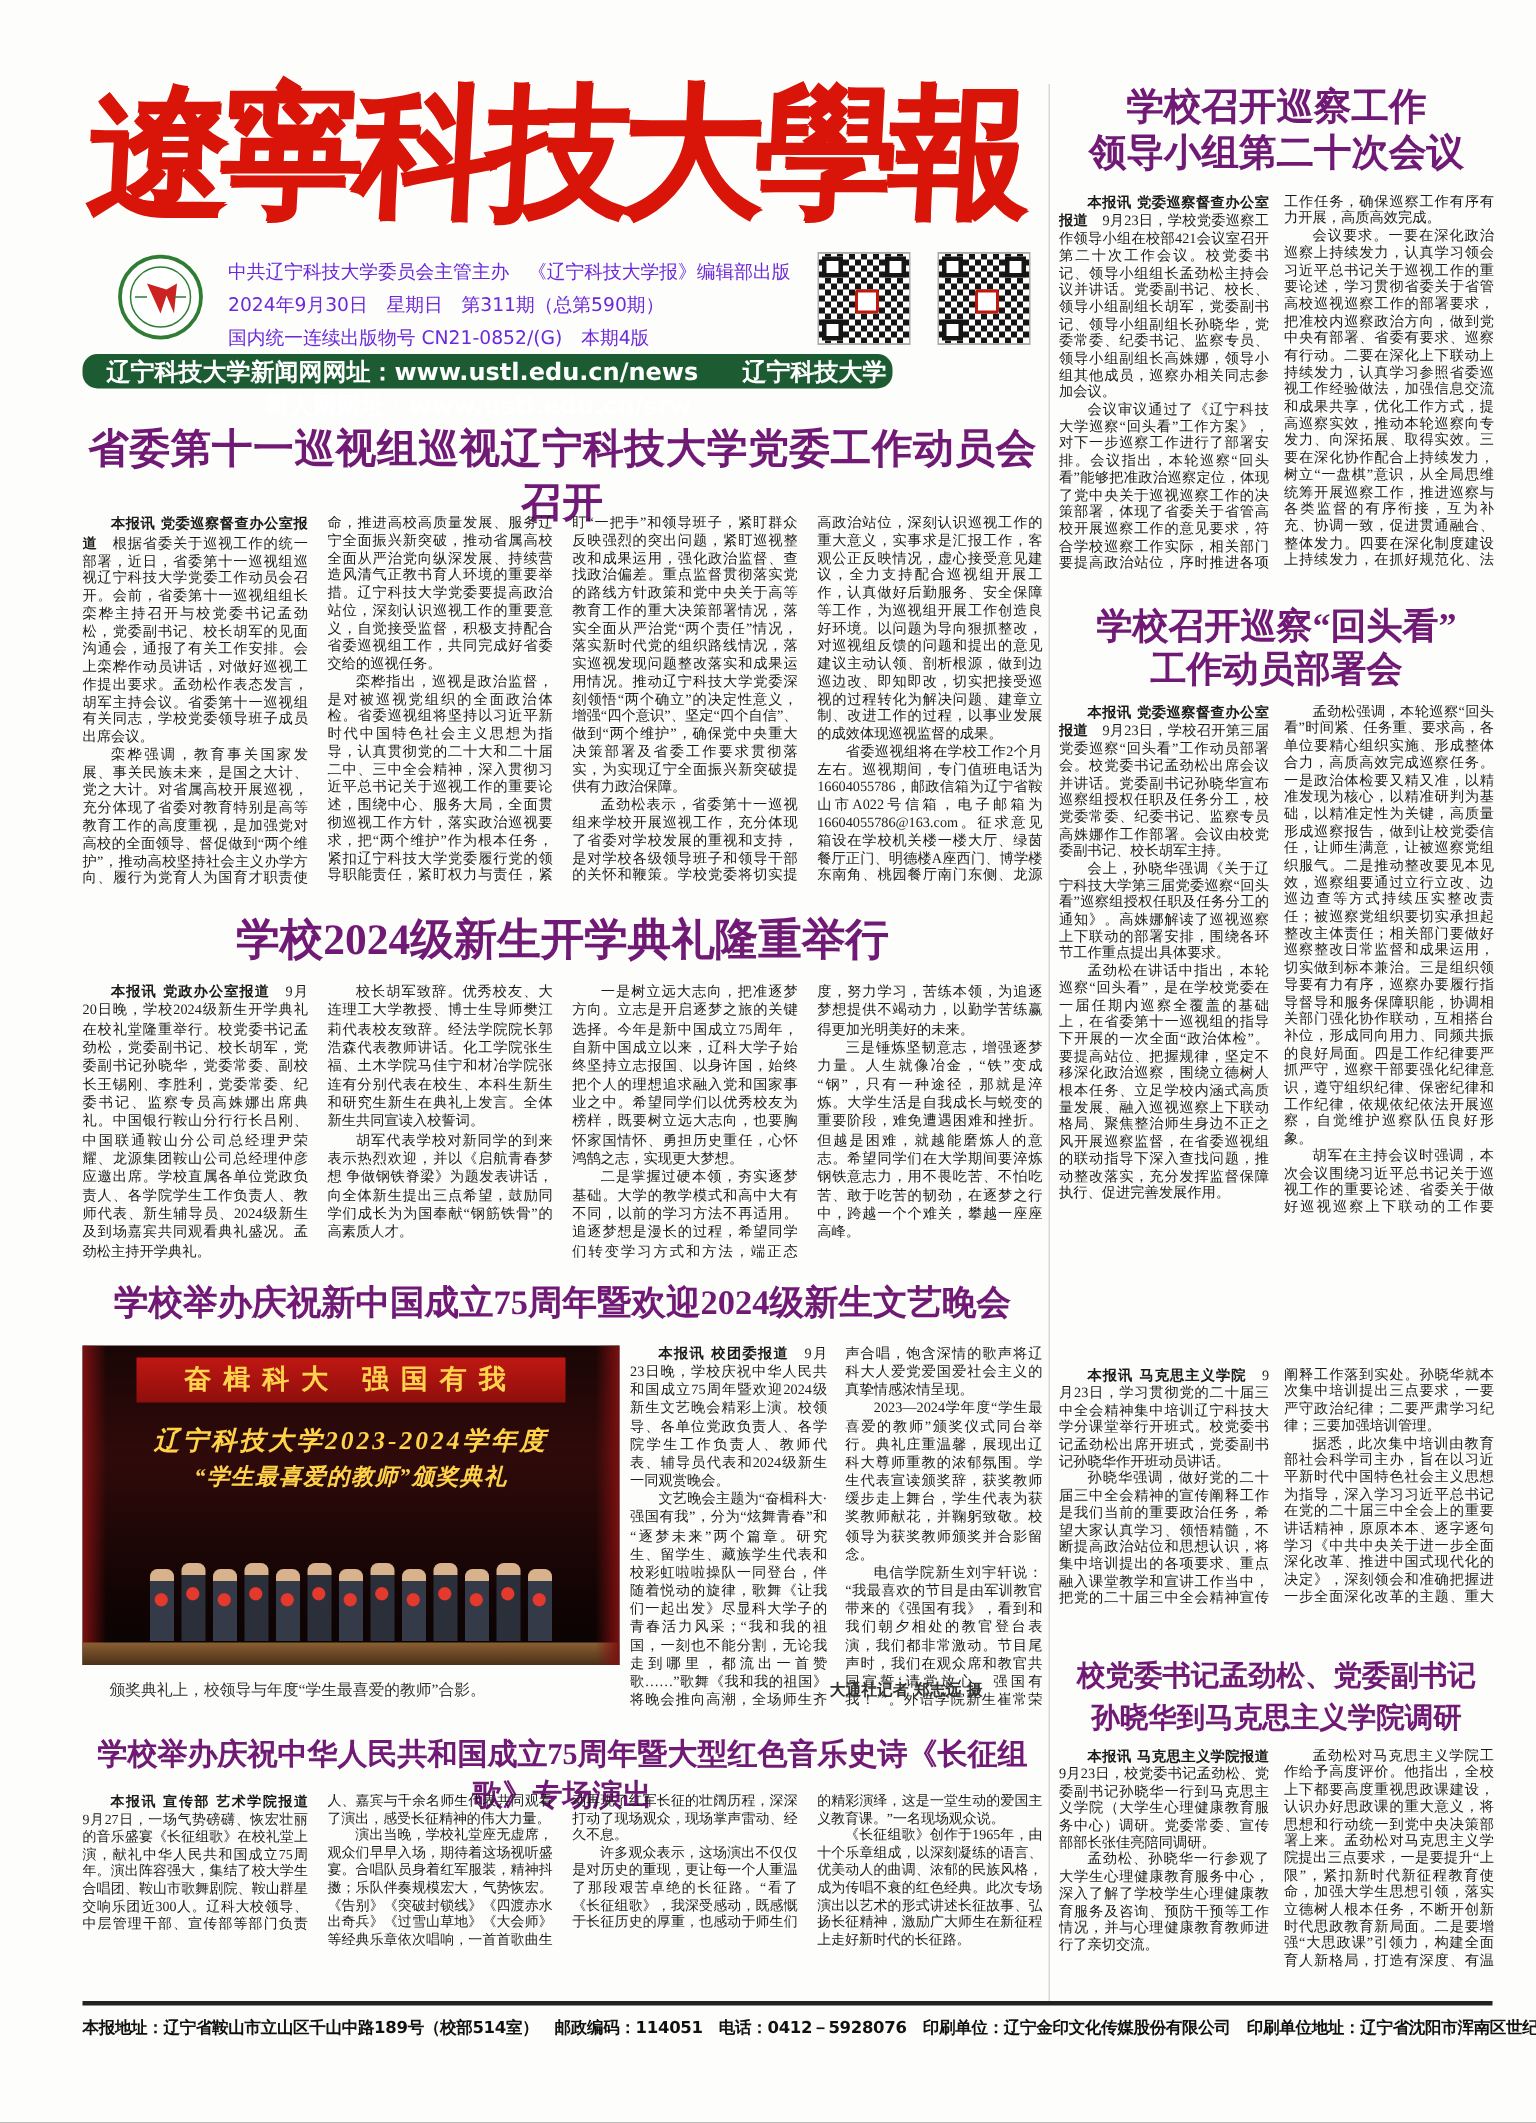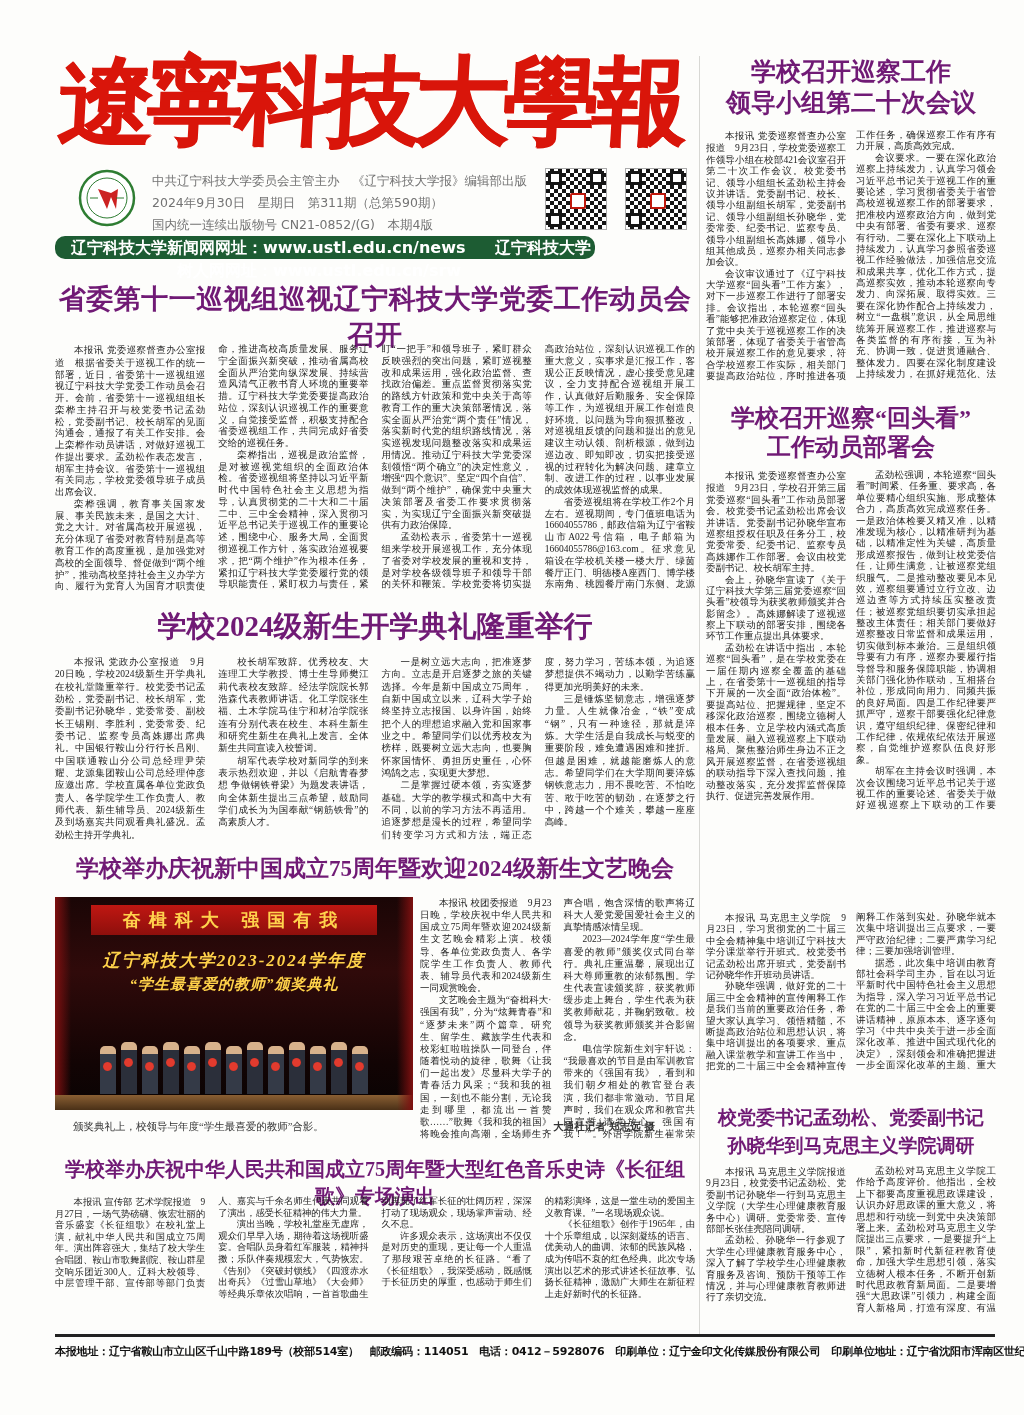--- a/index.html
+++ b/index.html
@@ -15,21 +15,21 @@
     font-family:"DejaVu Serif", serif; font-weight:900;
     font-size:96px; line-height:150px; letter-spacing:-7px;
     color:#d9150a; white-space:nowrap; transform:skewX(-3deg);
     text-shadow:1px 1px 0 #d9150a;
   }
   .logo {
     position:absolute; left:78px; top:169px; width:58px; height:58px;
   }
   .pub-info {
     position:absolute; left:152px; top:170px; width:390px;
-    font-family:"DejaVu Sans", sans-serif; font-size:12.5px; line-height:1.75; color:#737373;
+    font-family:"DejaVu Sans", sans-serif; font-size:12.5px; line-height:1.75; color:#6d28d9;
   }
   .qr { position:absolute; top:168px; width:62px; height:62px;
     border:1px solid #aaa; background:#fff;
     background-image:repeating-conic-gradient(#151515 0% 25%, #fff 0% 50%);
     background-size:8px 8px; }
   .qr.qr1 { left:545px; } .qr.qr2 { left:625px; }
   .qr i { position:absolute; width:14px; height:14px; border:3px solid #151515; background:#fff; }
   .qr i.tl { left:2px; top:2px; } .qr i.tr { right:2px; top:2px; } .qr i.bl { left:2px; bottom:2px; }
   .qr:after { content:""; position:absolute; left:50%; top:50%; width:12px; height:12px;
     margin:-6px 0 0 -6px; background:#fff; border:2px solid #c0180c; border-radius:2px; }
@@ -38,21 +38,21 @@
     background:#1d5c33; color:#fff; font-family:"DejaVu Sans", sans-serif;
     font-size:16px; font-weight:bold; line-height:23px; text-align:center;border-radius:10px;
   }
   .url-bar span { margin:0 12px; }
   .v-divider { position:absolute; left:699px; top:56px; width:1px; height:1278px; background:#d8d8d4; }
 
   
   .headline { font-weight:900; text-align:center; white-space:pre-line; color:#701a75; }
   .body { text-align:justify; overflow:hidden; }
   .body p { text-indent:2em; }
-  .byline { font-family:"DejaVu Sans", sans-serif; font-weight:normal; }
+  .byline { font-family:"DejaVu Sans", sans-serif; font-weight:bold; }
 
   
   .a-main1-h { position:absolute; left:55px; top:281px; width:640px;
     font-family:"DejaVu Sans", sans-serif; font-size:27px; letter-spacing:0.5px; }
   .a-main1-b { position:absolute; left:55px; top:344px; width:640px; height:250px;
     column-count:4; column-gap:13px; font-size:9.5px; line-height:1.24; }
 
   .a-main2-h { position:absolute; left:55px; top:607px; width:640px; font-size:29px; }
   .a-main2-b { position:absolute; left:55px; top:656px; width:640px; height:188px;
     column-count:4; column-gap:13px; font-size:9.5px; line-height:1.3; }
@@ -174,21 +174,21 @@
     <p>栾桦强调，教育事关国家发展、事关民族未来，是国之大计、党之大计。对省属高校开展巡视，充分体现了省委对教育特别是高等教育工作的高度重视，是加强党对高校的全面领导、督促做到“两个维护”，推动高校坚持社会主义办学方向、履行为党育人为国育才职责使命，推进高校高质量发展、服务辽宁全面振兴新突破，推动省属高校全面从严治党向纵深发展、持续营造风清气正教书育人环境的重要举措。辽宁科技大学党委要提高政治站位，深刻认识巡视工作的重要意义，自觉接受监督，积极支持配合省委巡视组工作，共同完成好省委交给的巡视任务。</p>
     <p>栾桦指出，巡视是政治监督，是对被巡视党组织的全面政治体检。省委巡视组将坚持以习近平新时代中国特色社会主义思想为指导，认真贯彻党的二十大和二十届二中、三中全会精神，深入贯彻习近平总书记关于巡视工作的重要论述，围绕中心、服务大局，全面贯彻巡视工作方针，落实政治巡视要求，把“两个维护”作为根本任务，紧扣辽宁科技大学党委履行党的领导职能责任，紧盯权力与责任，紧盯“一把手”和领导班子，紧盯群众反映强烈的突出问题，紧盯巡视整改和成果运用，强化政治监督、查找政治偏差。重点监督贯彻落实党的路线方针政策和党中央关于高等教育工作的重大决策部署情况，落实全面从严治党“两个责任”情况，落实新时代党的组织路线情况，落实巡视发现问题整改落实和成果运用情况。推动辽宁科技大学党委深刻领悟“两个确立”的决定性意义，增强“四个意识”、坚定“四个自信”、做到“两个维护”，确保党中央重大决策部署及省委工作要求贯彻落实，为实现辽宁全面振兴新突破提供有力政治保障。</p>
     <p>孟劲松表示，省委第十一巡视组来学校开展巡视工作，充分体现了省委对学校发展的重视和支持，是对学校各级领导班子和领导干部的关怀和鞭策。学校党委将切实提高政治站位，深刻认识巡视工作的重大意义，实事求是汇报工作，客观公正反映情况，虚心接受意见建议，全力支持配合巡视组开展工作，认真做好后勤服务、安全保障等工作，为巡视组开展工作创造良好环境。以问题为导向狠抓整改，对巡视组反馈的问题和提出的意见建议主动认领、剖析根源，做到边巡边改、即知即改，切实把接受巡视的过程转化为解决问题、建章立制、改进工作的过程，以事业发展的成效体现巡视监督的成果。</p>
     <p>省委巡视组将在学校工作2个月左右。巡视期间，专门值班电话为16604055786，邮政信箱为辽宁省鞍山市A022号信箱，电子邮箱为16604055786@163.com。征求意见箱设在学校机关楼一楼大厅、绿茵餐厅正门、明德楼A座西门、博学楼东南角、桃园餐厅南门东侧、龙源社区餐厅一楼西门。征求群众来信来电来访，开通“二维码”，群众可以通过扫码提交信访举报。巡视组受理电话的时间为：工作日8:30—17:00。巡视组受理信访时间截止到2024年11月22日17时。根据巡视工作条例规定，省委巡视组主要受理反映学校党委领导班子及其成员，下级党组织主要负责人，重要岗位领导干部的来信来电来访。重点是关于违反政治纪律、组织纪律、廉洁纪律、群众纪律、工作纪律和生活纪律等方面的举报和反映。其他不属于巡视受理范围的信访问题，将按规定移交有关部门认真处理。</p>
   </div>
 
   <h2 class="headline a-r2-h">学校召开巡察“回头看”
 工作动员部署会</h2>
   <div class="body a-r2-b">
     <p><b class="byline">本报讯 党委巡察督查办公室报道　</b><span>9月23日，学校召开第三届党委巡察“回头看”工作动员部署会。校党委书记孟劲松出席会议并讲话。党委副书记孙晓华宣布巡察组授权任职及任务分工，校党委常委、纪委书记、监察专员高姝娜作工作部署。会议由校党委副书记、校长胡军主持。</span></p>
-    <p>会上，孙晓华宣读了《关于辽宁科技大学第三届党委巡察“回头看”校领导为获奖教师颁奖并合影留念》。高姝娜解读了巡视巡察上下联动的部署安排，围绕各环节工作重点提出具体要求。</p>
+    <p>会上，孙晓华强调《关于辽宁科技大学第三届党委巡察“回头看”巡察组授权任职及任务分工的通知》。高姝娜解读了巡视巡察上下联动的部署安排，围绕各环节工作重点提出具体要求。</p>
     <p>孟劲松在讲话中指出，本轮巡察“回头看”，是在学校党委在一届任期内巡察全覆盖的基础上，在省委第十一巡视组的指导下开展的一次全面“政治体检”。要提高站位、把握规律，坚定不移深化政治巡察，围绕立德树人根本任务、立足学校内涵式高质量发展、融入巡视巡察上下联动格局、聚焦整治师生身边不正之风开展巡察监督，在省委巡视组的联动指导下深入查找问题，推动整改落实，充分发挥监督保障执行、促进完善发展作用。</p>
     <p>孟劲松强调，本轮巡察“回头看”时间紧、任务重、要求高，各单位要精心组织实施、形成整体合力，高质高效完成巡察任务。一是政治体检要又精又准，以精准发现为核心，以精准研判为基础，以精准定性为关键，高质量形成巡察报告，做到让校党委信任，让师生满意，让被巡察党组织服气。二是推动整改要见本见效，巡察组要通过立行立改、边巡边查等方式持续压实整改责任；被巡察党组织要切实承担起整改主体责任；相关部门要做好巡察整改日常监督和成果运用，切实做到标本兼治。三是组织领导要有力有序，巡察办要履行指导督导和服务保障职能，协调相关部门强化协作联动，互相搭台补位，形成同向用力、同频共振的良好局面。四是工作纪律要严抓严守，巡察干部要强化纪律意识，遵守组织纪律、保密纪律和工作纪律，依规依纪依法开展巡察，自觉维护巡察队伍良好形象。</p>
     <p>胡军在主持会议时强调，本次会议围绕习近平总书记关于巡视工作的重要论述、省委关于做好巡视巡察上下联动的工作要求，对本轮巡察“回头看”进行了动员部署。相关单位要深刻理解、准确把握本轮巡察的规律特点，以自我革命精神高标准高质量完成好本轮巡察“回头看”的各项工作任务，以扎实的巡察成效助推学校事业高质量发展。</p>
   </div>
 
   <h1 class="headline a-main2-h">学校2024级新生开学典礼隆重举行</h1>
   <div class="body a-main2-b">
     <p><b class="byline">本报讯 党政办公室报道　</b><span>9月20日晚，学校2024级新生开学典礼在校礼堂隆重举行。校党委书记孟劲松，党委副书记、校长胡军，党委副书记孙晓华，党委常委、副校长王锡刚、李胜利，党委常委、纪委书记、监察专员高姝娜出席典礼。中国银行鞍山分行行长吕刚、中国联通鞍山分公司总经理尹荣耀、龙源集团鞍山公司总经理仲彦应邀出席。学校直属各单位党政负责人、各学院学生工作负责人、教师代表、新生辅导员、2024级新生及到场嘉宾共同观看典礼盛况。孟劲松主持开学典礼。</span></p>
     <p>校长胡军致辞。优秀校友、大连理工大学教授、博士生导师樊江莉代表校友致辞。经法学院院长郭浩森代表教师讲话。化工学院张生福、土木学院马佳宁和材冶学院张连有分别代表在校生、本科生新生和研究生新生在典礼上发言。全体新生共同宣读入校誓词。</p>
     <p>胡军代表学校对新同学的到来表示热烈欢迎，并以《启航青春梦想 争做钢铁脊梁》为题发表讲话，向全体新生提出三点希望，鼓励同学们成长为为国奉献“钢筋铁骨”的高素质人才。</p>

